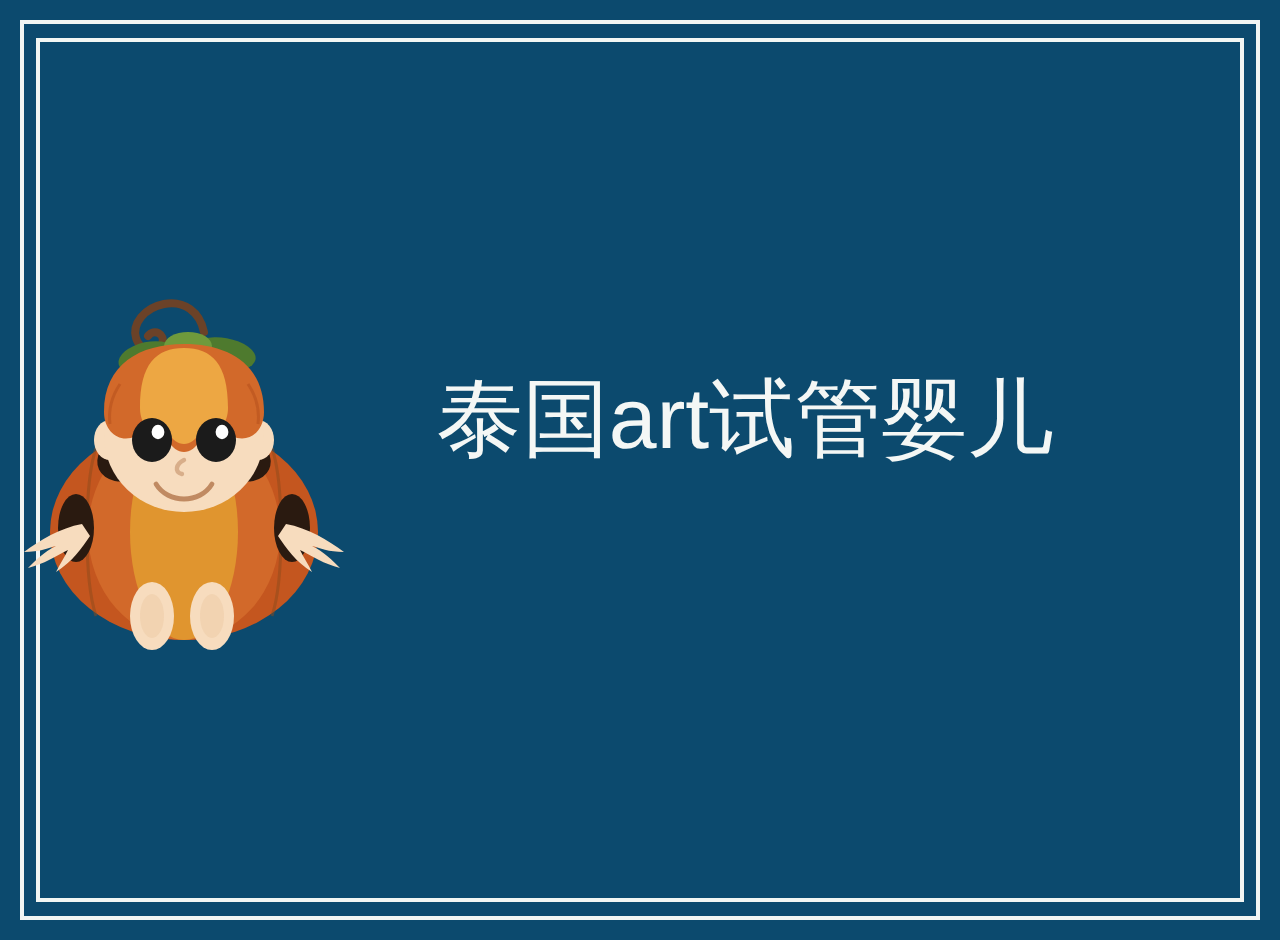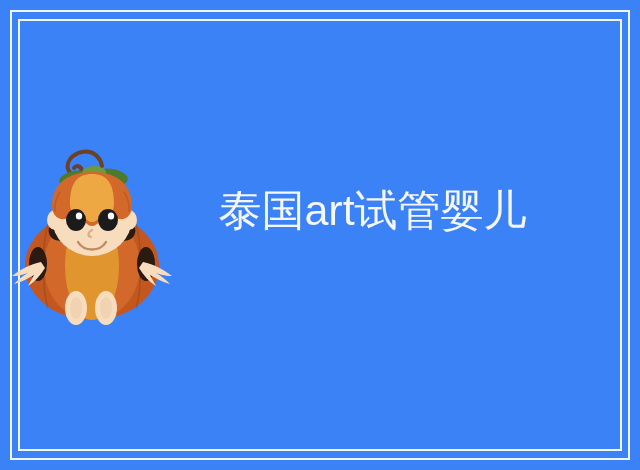--- a/index.html
+++ b/index.html
@@ -4,21 +4,21 @@
 <style>
   html, body {
     margin: 0;
     padding: 0;
     background: #ffffff;
   }
   #canvas {
     position: relative;
     width: 640px;
     height: 470px;
-    background: #3b82f6;
+    background: #0c4a6e;
     overflow: hidden;
     font-family: "Liberation Sans", "DejaVu Sans", sans-serif;
   }
   
   .frame-outer {
     position: absolute;
     left: 10px;
     top: 10px;
     right: 10px;
     bottom: 10px;

